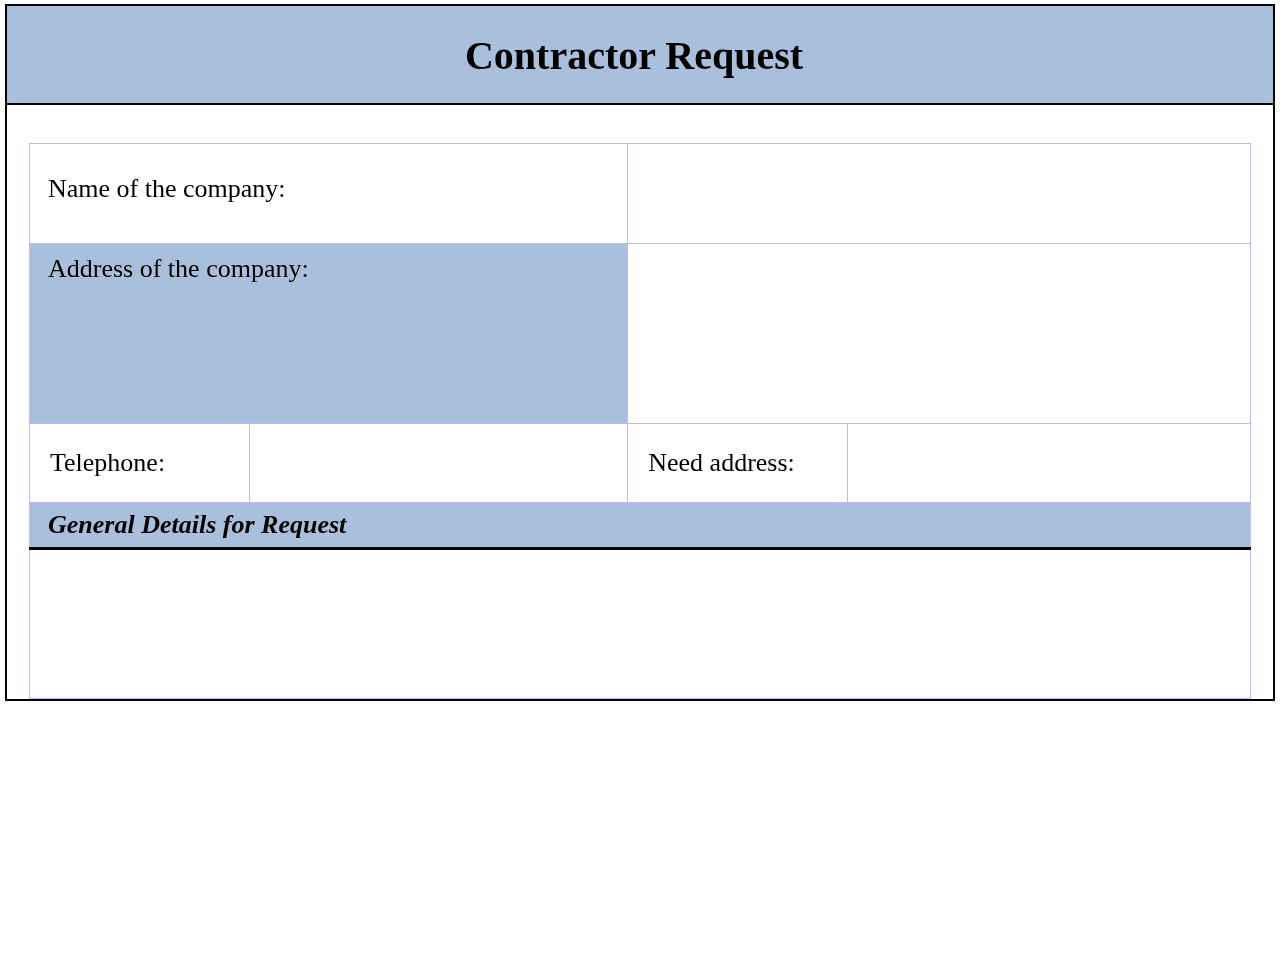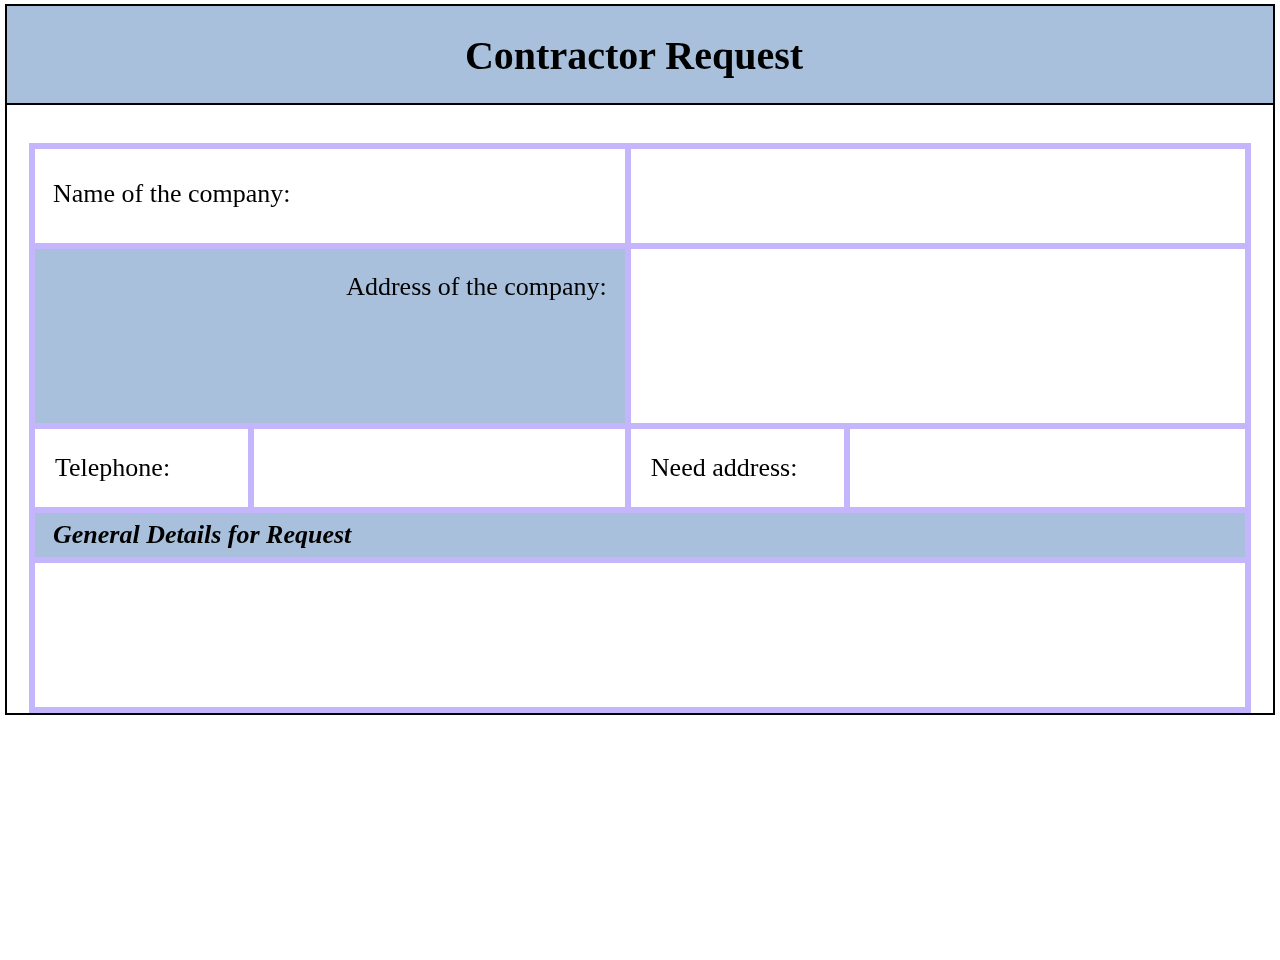--- a/index.html
+++ b/index.html
@@ -29,29 +29,29 @@
     color: #000;
   }
   .body-pad {
     padding: 38px 22px 0 22px;
   }
   .form-table {
     width: 100%;
     border-collapse: collapse;
   }
   .form-table td {
-    border: 6px solid #c4b5fd;
+    border: 1px solid #c4b5fd;
     font-size: 26px;
     color: #000;
     vertical-align: top;
   }
   .lbl { padding: 30px 18px; }
   .row-name td { height: 100px; }
   .row-addr td { height: 180px; }
-  .row-addr .lbl { background: #a8c0dc; padding: 23px 18px; text-align: right; }
+  .row-addr .lbl { background: #a8c0dc; padding: 10px 18px; }
   .row-tel td { height: 78px; margin-top: 44px; }
   .row-tel .lbl { padding: 24px 20px; }
   .section-hdr {
     background: #a8c0dc;
     font-style: italic;
     font-weight: bold;
     font-size: 27px;
     padding: 7px 18px;
   }
   .need-label {

